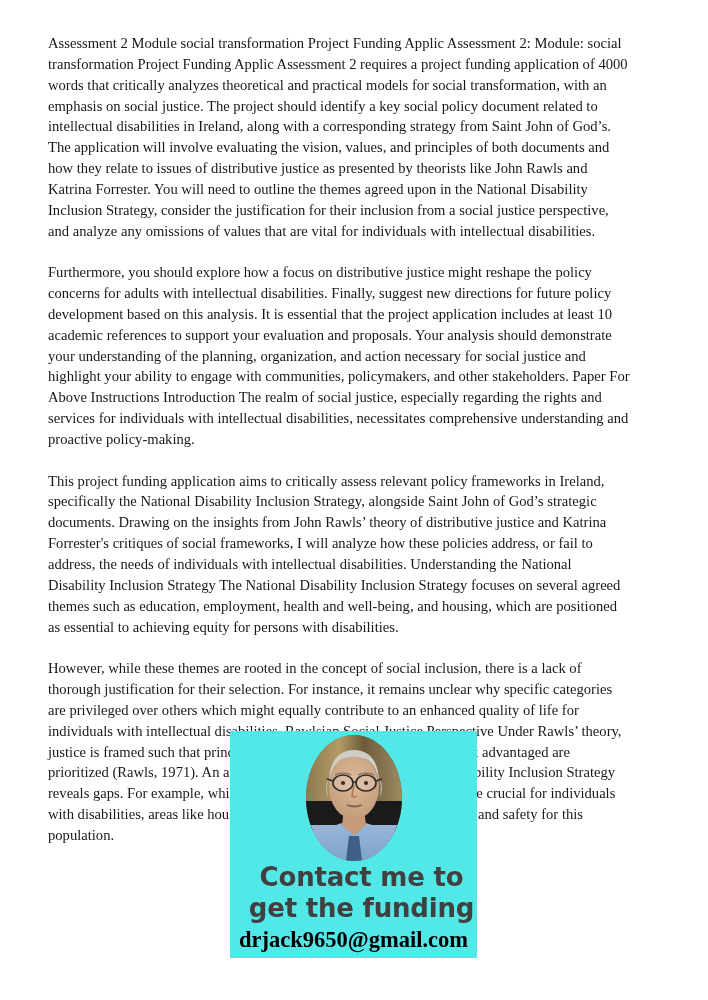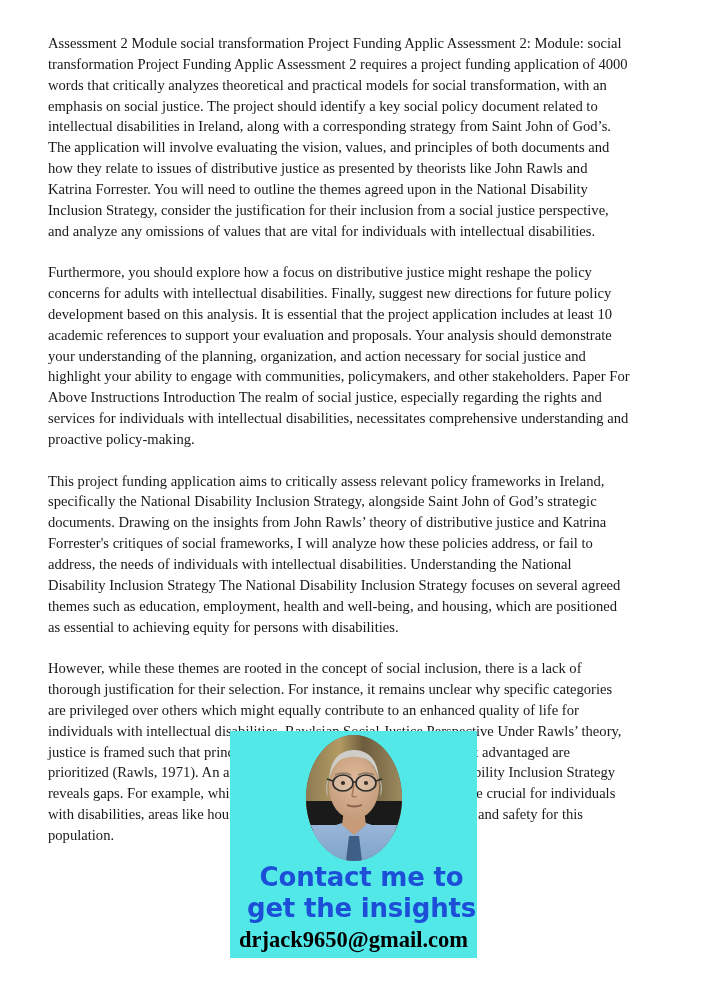--- a/index.html
+++ b/index.html
@@ -69,21 +69,21 @@
     left: 0;
     right: 0;
     top: 131px;
     text-align: center;
   }
   .contact-line {
     font-family: "DejaVu Sans", "Liberation Sans", sans-serif;
     font-weight: bold;
     font-size: 26px;
     line-height: 31px;
-    color: #1d4ed8;
+    color: #404040;
     letter-spacing: -0.2px;
     padding-left: 16px;
   }
   #contact-email {
     font-family: "Liberation Serif", "DejaVu Serif", serif;
     font-weight: bold;
     font-size: 22.5px;
     line-height: 28px;
     color: #000000;
     margin-top: 2px;
@@ -140,17 +140,17 @@
         <path d="M29 40 Q37 36 45 40" stroke="#8b7b68" stroke-width="1.6" fill="none"></path>
         <path d="M52 40 Q60 36 68 40" stroke="#8b7b68" stroke-width="1.6" fill="none"></path>
         <circle cx="37" cy="48" r="2.1" fill="#3a2f25"></circle>
         <circle cx="60" cy="48" r="2.1" fill="#3a2f25"></circle>
         <path d="M48 50 L46 61 Q48 63 51 61" stroke="#a5785a" stroke-width="1.5" fill="none"></path>
         <path d="M41 70 Q48 73 56 70" stroke="#8a5d4a" stroke-width="1.8" fill="none"></path>
       </svg>
     </div>
     <div id="contact-text">
       <div class="contact-line">Contact me to</div>
-      <div class="contact-line">get the insights</div>
+      <div class="contact-line">get the funding</div>
       <div id="contact-email">drjack9650@gmail.com</div>
     </div>
   </div>
 </div>
 
 </body></html>

